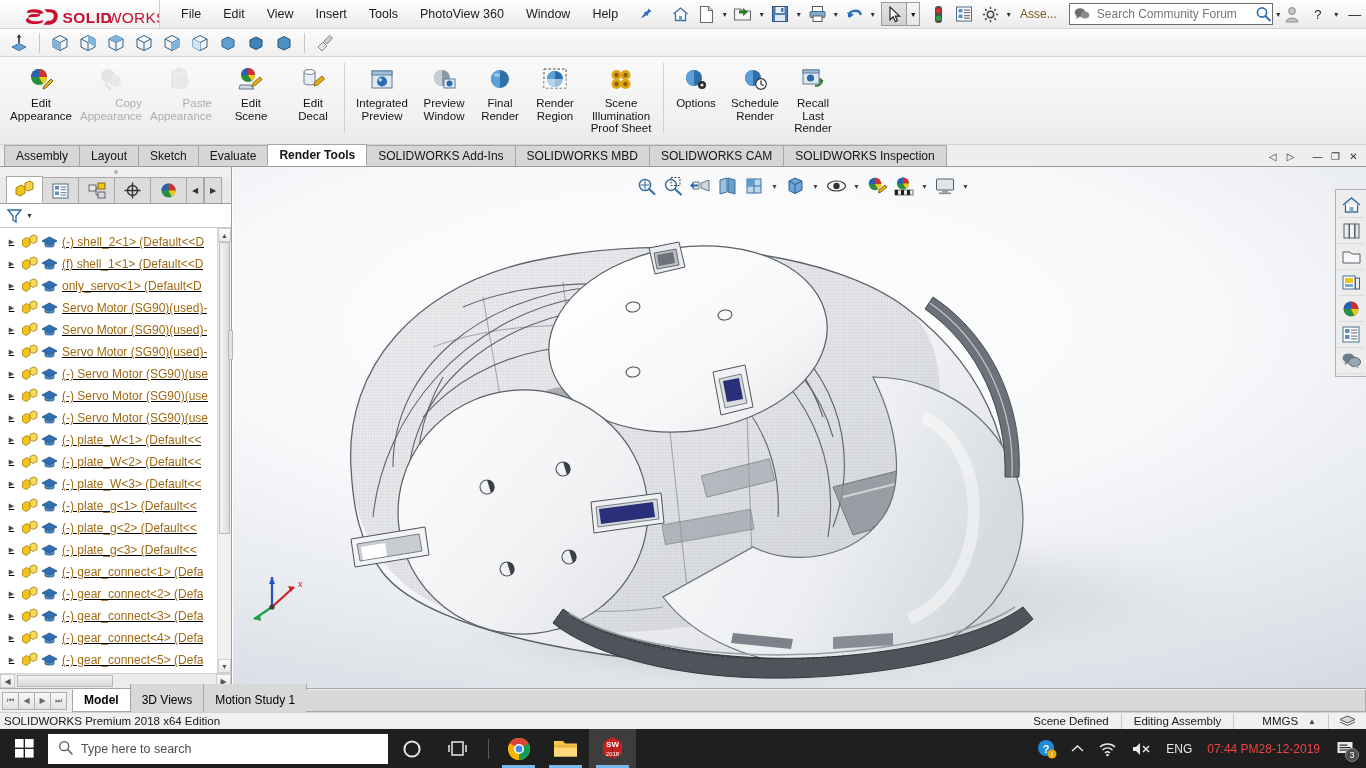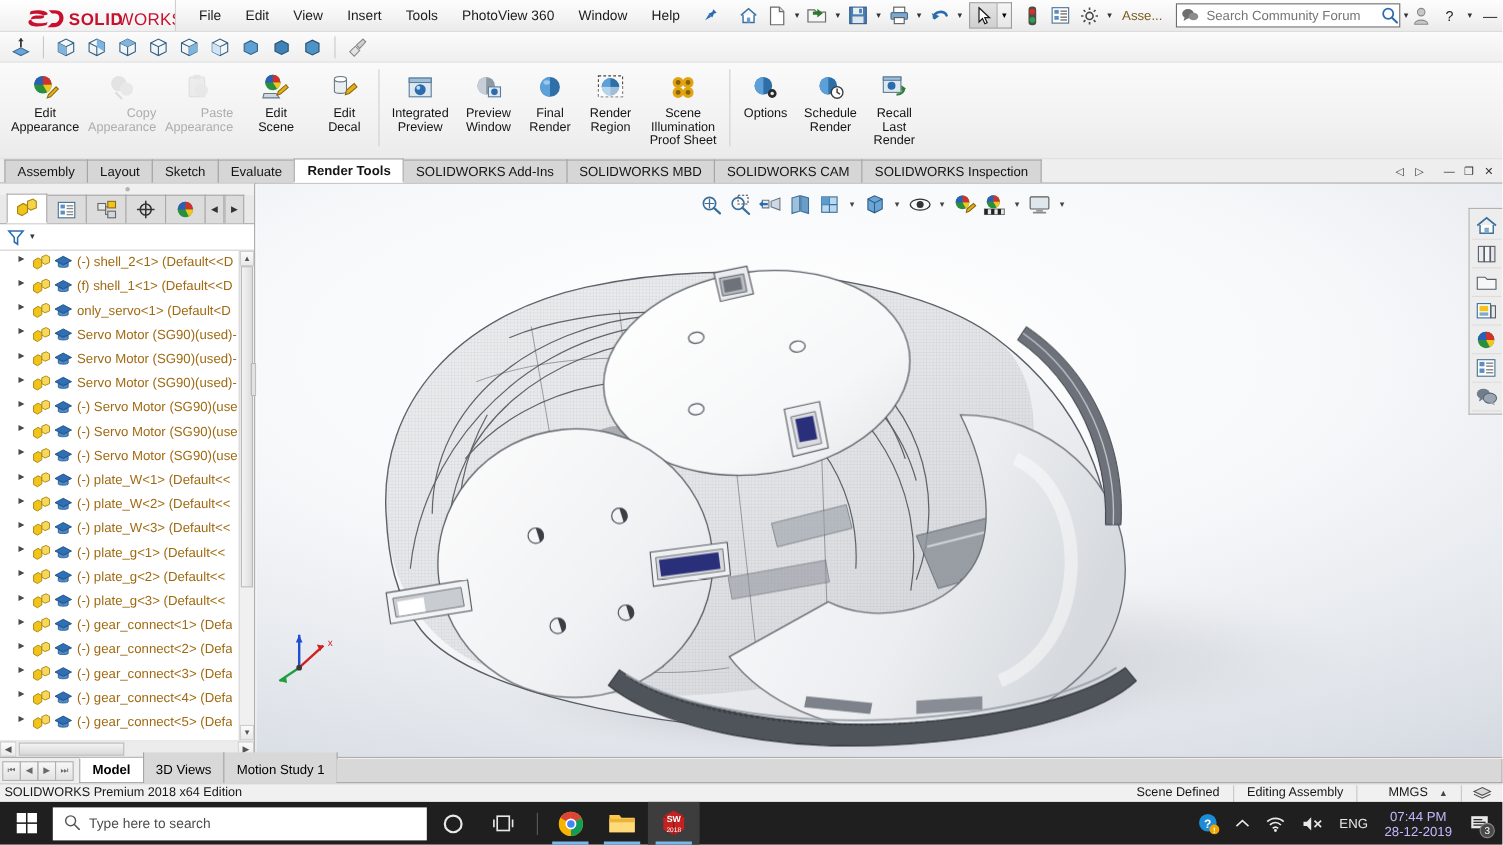--- a/index.html
+++ b/index.html
@@ -136,22 +136,22 @@
     border:1px solid #a8a8a8;border-bottom:none;background:#dcdcdc;font-size:8px;color:#333;cursor:default;}
   .filterbar {
     height:24px; border-bottom:1px solid #c8c8c8; display:flex; align-items:center;
     padding-left:6px; background:#fff;
   }
   .tree {
     flex:1; overflow:hidden; position:relative; background:#ffffff;
     padding-top:3px;
   }
   .tnode {
-    height:22px; display:flex; align-items:flex-start; padding-left:12px;
-    white-space:nowrap; cursor:default; font-size:12px;
+    height:22px; display:flex; align-items:center; padding-left:4px;
+    white-space:nowrap; cursor:default; font-size:12px;text-decoration:underline;
   }
   .t-exp { width:15px; text-align:center; font-size:7px; color:#4a4a4a; flex:0 0 15px; }
   .t-ico1 { width:20px; flex:0 0 20px; display:flex;align-items:center;justify-content:center; }
   .t-ico2 { width:20px; flex:0 0 20px; display:flex;align-items:center;justify-content:center; }
   .t-lbl { color:#a06a12; font-size:12px; padding-left:3px; overflow:hidden; }
   .tree-vscroll {
     position:absolute; right:0; top:0; width:14px; bottom:0; background:#f0f0f0;
     border-left:1px solid #d8d8d8;
   }
   .vs-arrow { height:14px; display:flex;align-items:center;justify-content:center;font-size:7px;color:#555;
@@ -236,22 +236,22 @@
   }
   .tb-search span { font-size:12.5px; color:#4d4d4d; }
   .tb-icon { width:47px; height:39px; display:flex; align-items:center; justify-content:center; cursor:default; position:relative;}
   .tb-icon.running::after {
     content:""; position:absolute; bottom:0; left:7px; right:7px; height:3px; background:#76b9ed;
   }
   .tb-icon.active { background:#3d3d3d; }
   .tb-sep { width:1px; height:20px; background:#5a5a5a; margin:0 6px; }
   .tray { margin-left:auto; display:flex; align-items:center; height:39px; padding-right:4px; }
   .tray-item { padding:0 7px; height:39px; display:flex; align-items:center; justify-content:center; cursor:default; color:#e9e9e9; font-size:12px;}
-  .clock { display:flex; flex-direction:column; align-items:center; justify-content:center;
-    color:#c4b5fd; font-size:12px; line-height:14px; padding:0 8px; height:39px; cursor:default;}
+  .clock { display:flex; flex-direction:row; align-items:center; justify-content:center;
+    color:#ef4444; font-size:12px; line-height:14px; padding:0 8px; height:39px; cursor:default;}
   .notif { width:34px;height:39px;display:flex;align-items:center;justify-content:center;cursor:default;position:relative;}
   .notif-badge {
     position:absolute; right:3px; bottom:6px; width:14px;height:14px;border-radius:50%;
     background:#4a4a4a; color:#fff; font-size:9px; display:flex;align-items:center;justify-content:center;
     border:1px solid #8a8a8a;
   }
 </style>
 </head>
 <body>
 

